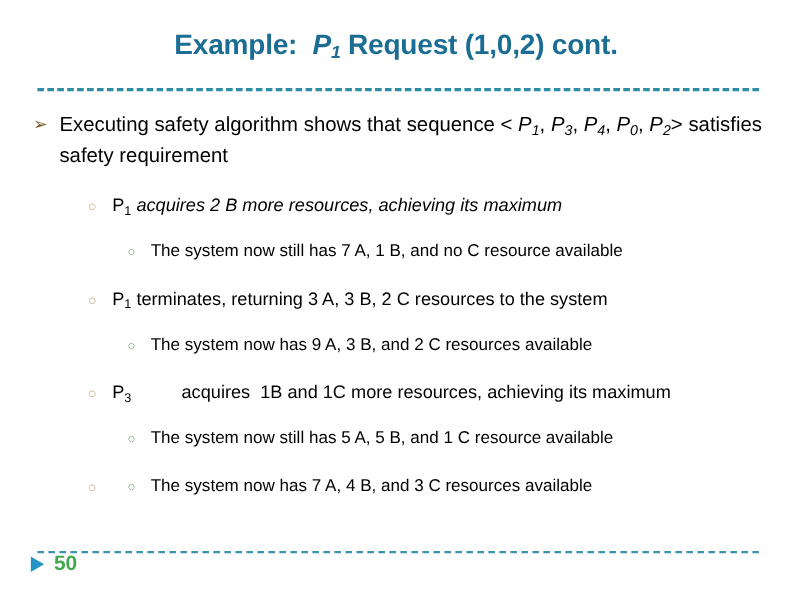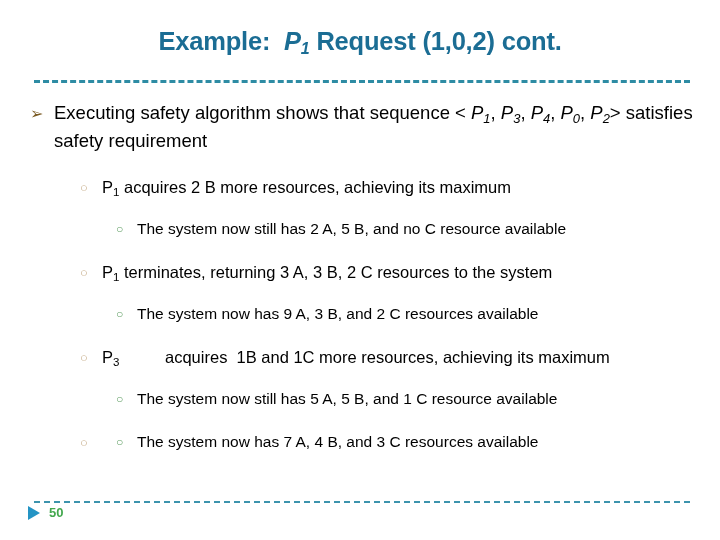--- a/index.html
+++ b/index.html
@@ -143,42 +143,42 @@
   }
   .tri {
     width: 0;
     height: 0;
     border-left: 12px solid #2494c4;
     border-top: 7px solid transparent;
     border-bottom: 7px solid transparent;
   }
   .pagenum {
     color: #43a84e;
-    font-size: 13px;
+    font-size: 19px;
     font-weight: bold;
     line-height: 14px;
   }
 </style>
 </head>
 <body>
 
 <div class="slide">
 
   <div class="title">
     <span>Example:</span>
     <span>&nbsp;<span class="ital">P</span><span class="sub ital">1</span></span>
     <span>Request (1,0,2) cont.</span>
   </div>
 
   <div class="rule rule-top"></div>
 
   <div class="body" id="bullet-list">
       <div class="row lvl1"><span class="glyph" style="color: rgb(122, 90, 34);">➢</span><span><span>Executing safety algorithm shows that sequence &lt; </span><span><span class="ital">P</span><span class="sub ital">1</span></span><span>, </span><span><span class="ital">P</span><span class="sub ital">3</span></span><span>, </span><span><span class="ital">P</span><span class="sub ital">4</span></span><span>, </span><span><span class="ital">P</span><span class="sub ital">0</span></span><span>, </span><span><span class="ital">P</span><span class="sub ital">2</span></span><span>&gt; satisfies safety requirement</span></span></div>
-      <div class="row lvl2"><span class="glyph" style="color: rgb(195, 168, 130);">○</span><span><span><span>P</span><span class="sub">1</span></span><span style="white-space: pre;"> acquires 2 B more resources, achieving its maximum</span></span></div>
-      <div class="row lvl3"><span class="glyph" style="color: rgb(95, 158, 99);">○</span><span><span>The system now still has 2 A, 5 B, and no C resource available</span></span></div>
+      <div class="row lvl2"><span class="glyph" style="color: rgb(195, 168, 130);">○</span><span><span><span>P</span><span class="sub">1</span></span><span style="white-space: pre; font-style: italic;"> acquires 2 B more resources, achieving its maximum</span></span></div>
+      <div class="row lvl3"><span class="glyph" style="color: rgb(95, 158, 99);">○</span><span><span>The system now still has 7 A, 1 B, and no C resource available</span></span></div>
       <div class="row lvl2"><span class="glyph" style="color: rgb(195, 168, 130);">○</span><span><span><span>P</span><span class="sub">1</span></span><span style="white-space: pre;"> terminates, returning 3 A, 3 B, 2 C resources to the system</span></span></div>
       <div class="row lvl3"><span class="glyph" style="color: rgb(95, 158, 99);">○</span><span><span>The system now has 9 A, 3 B, and 2 C resources available</span></span></div>
       <div class="row lvl2"><span class="glyph" style="color: rgb(195, 168, 130);">○</span><span><span><span>P</span><span class="sub">3</span></span><span style="white-space: pre; margin-left: 41px;"> acquires  1B and 1C more resources, achieving its maximum</span></span></div>
       <div class="row lvl3"><span class="glyph" style="color: rgb(95, 158, 99);">○</span><span><span>The system now still has 5 A, 5 B, and 1 C resource available</span></span></div>
       <div class="row lvl2"><span class="glyph" style="color: rgb(195, 168, 130);">○</span></div>
       <div class="row lvl3"><span class="glyph" style="color: rgb(95, 158, 99);">○</span><span><span>The system now has 7 A, 4 B, and 3 C resources available</span></span></div>
     </div>
 
   <div class="rule rule-bottom"></div>
 

